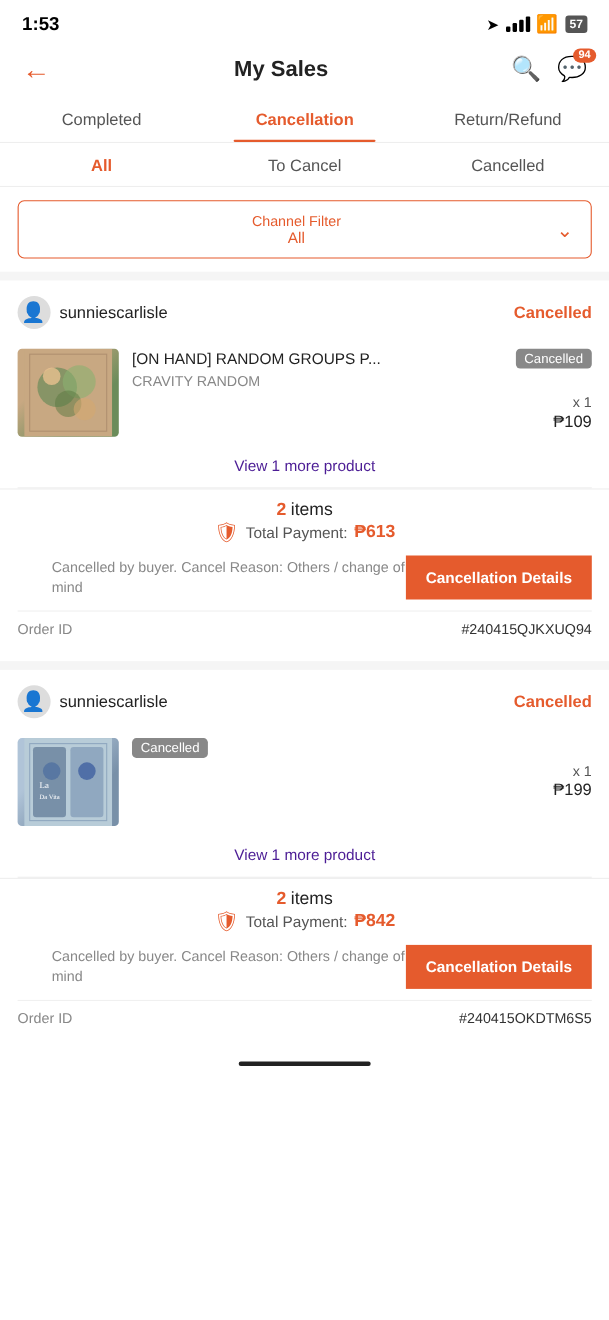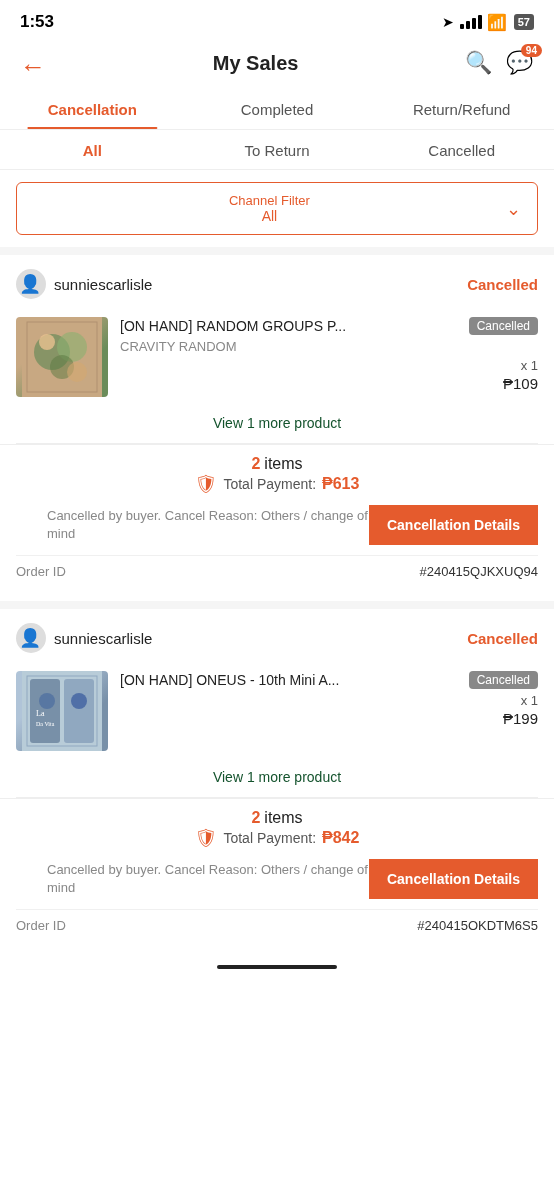--- a/index.html
+++ b/index.html
@@ -276,21 +276,21 @@
       font-size: 15px;
       color: #222;
       text-align: right;
       margin-top: 2px;
       font-weight: 500;
     }
 
     
     .view-more {
       text-align: center;
-      color: #14532d;
+      color: #4c1d95;
       font-size: 14px;
       padding: 8px 0 12px;
       cursor: pointer;
     }
 
     
     .order-footer {
       border-top: 1px solid #eee;
       padding: 10px 16px;
     }
@@ -420,37 +420,37 @@
       <span>🔍</span>
     </div>
     <div class="icon-btn">
       <span>💬</span>
       <span class="badge">94</span>
     </div>
   </div>
 </div>
 
 <div class="tabs-primary">
+  <div class="tab-primary">
+    <span>Completed</span>
+  </div>
   <div class="tab-primary active">
     <span>Cancellation</span>
-  </div>
-  <div class="tab-primary">
-    <span>Completed</span>
   </div>
   <div class="tab-primary">
     <span>Return/Refund</span>
   </div>
 </div>
 
 <div class="tabs-secondary">
   <div class="tab-secondary active">
     <span>All</span>
   </div>
   <div class="tab-secondary">
-    <span>To Return</span>
+    <span>To Cancel</span>
   </div>
   <div class="tab-secondary">
     <span>Cancelled</span>
   </div>
 </div>
 
 <div class="channel-filter">
   <div class="channel-filter-text">
     <span class="channel-filter-label">Channel Filter</span>
     <span class="channel-filter-value">All</span>
@@ -541,21 +541,20 @@
         <rect x="42" y="8" width="30" height="64" fill="#90a8c0" rx="3"></rect>
         <text x="14" y="45" font-size="8" fill="#fff" font-family="serif">La</text>
         <text x="14" y="55" font-size="6" fill="#fff" font-family="serif">Da Vita</text>
         <circle cx="25" cy="30" r="8" fill="#5070a0" opacity="0.8"></circle>
         <circle cx="57" cy="30" r="8" fill="#4060a0" opacity="0.8"></circle>
         <rect x="5" y="5" width="70" height="70" fill="none" stroke="#90a8c0" stroke-width="1"></rect>
       </svg>
     </div>
     <div class="product-info">
       <div class="product-title-row">
-        <span class="product-name">[ON HAND] ONEUS - 10th Mini A...</span>
         <span class="product-status-badge">Cancelled</span>
       </div>
       <div class="product-subtitle"></div>
       <div class="product-qty">x 1</div>
       <div class="product-price">₱199</div>
     </div>
   </div>
 
   <div class="view-more">View 1 more product</div>
 

